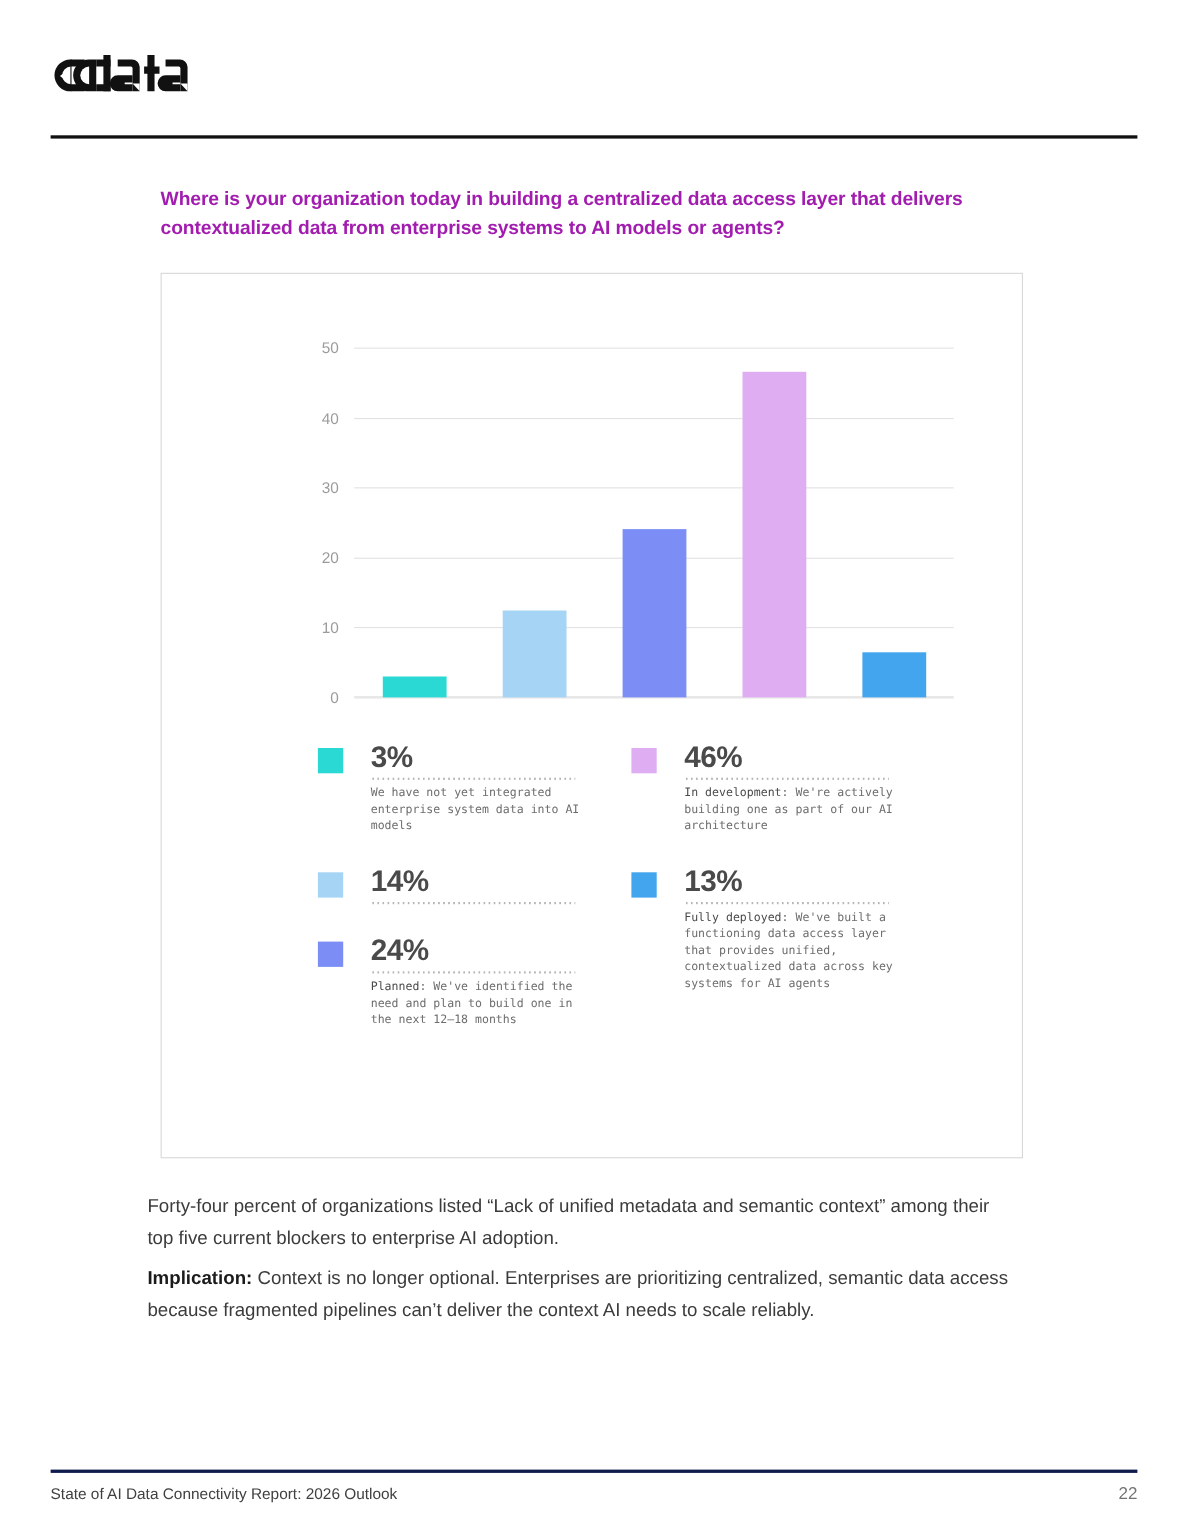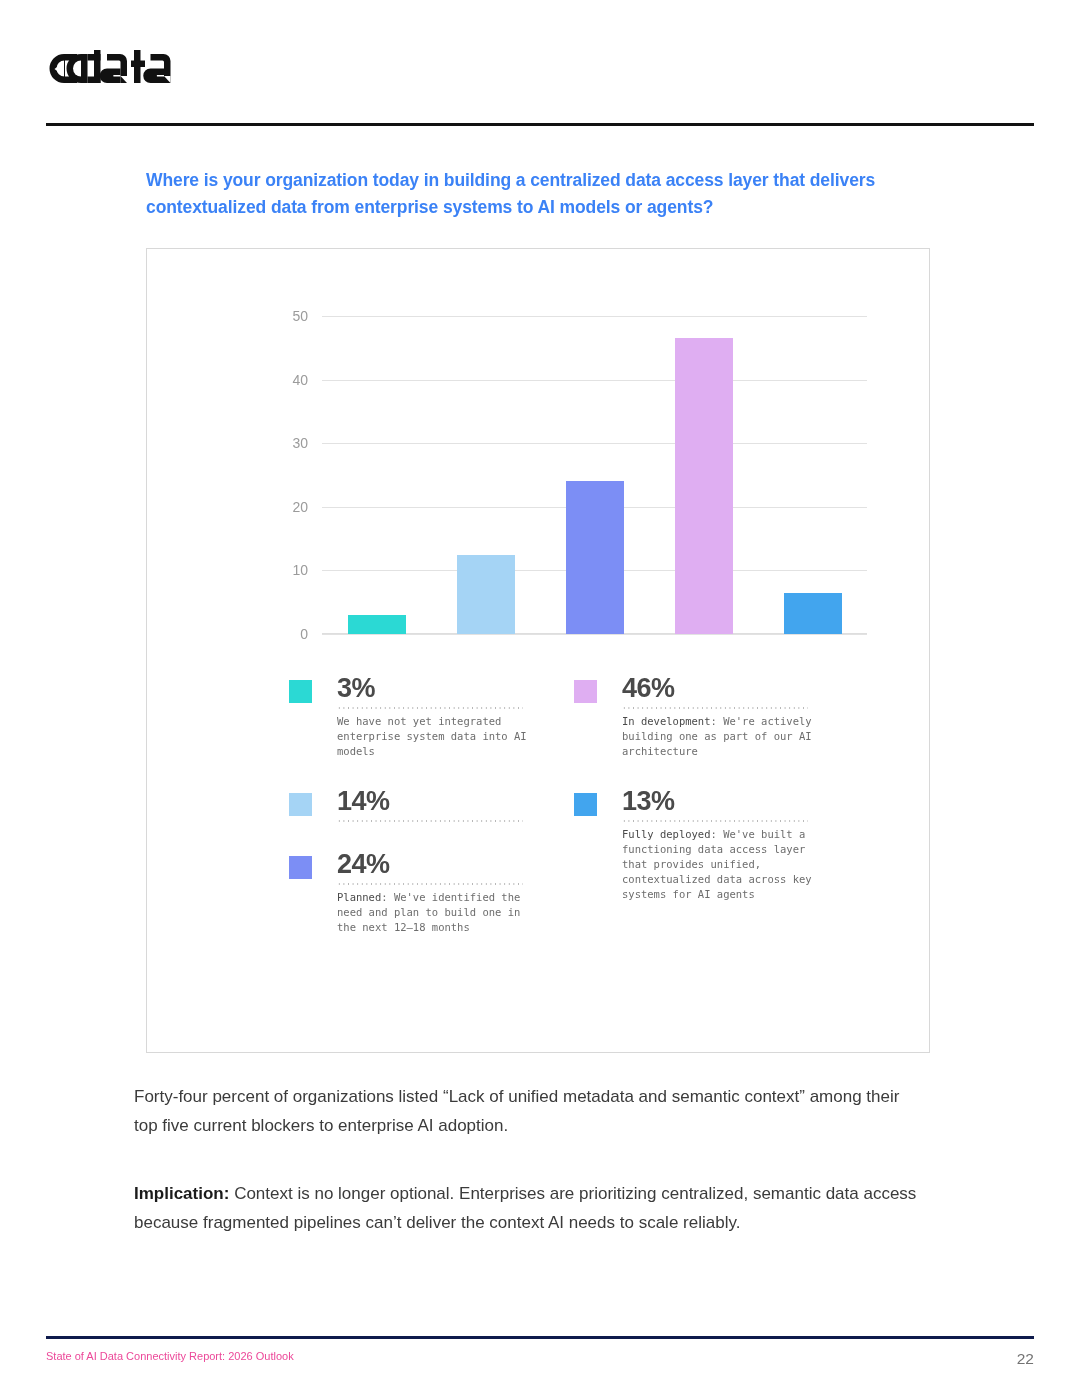--- a/index.html
+++ b/index.html
@@ -34,21 +34,21 @@
 
   
   .question {
     position: absolute;
     left: 146px;
     top: 167px;
     width: 800px;
     font-size: 17.5px;
     font-weight: bold;
     line-height: 1.55;
-    color: #3b82f6;
+    color: #a21caf;
     letter-spacing: -0.1px;
   }
 
   
   .chart-card {
     position: absolute;
     left: 146px;
     top: 248px;
     width: 784px;
     height: 805px;
@@ -172,38 +172,38 @@
   
   .body-text {
     position: absolute;
     left: 134px;
     width: 790px;
     font-size: 17px;
     line-height: 1.72;
     color: #3b3b3b;
   }
   .body-text.p1 { top: 1082px; }
-  .body-text.p2 { top: 1147px; margin-top: 32px; }
+  .body-text.p2 { top: 1147px; }
   .body-text b { color: #1b1b1b; font-weight: bold; }
 
   
   .footer-rule {
     position: absolute;
     left: 46px;
     top: 1336px;
     width: 988px;
     height: 3px;
     background: #0f1b4c;
   }
   .footer-left {
     position: absolute;
     left: 46px;
     top: 1350px;
-    font-size: 11px;
-    color: #ec4899;
+    font-size: 14px;
+    color: #404040;
   }
   .footer-right {
     position: absolute;
     right: 46px;
     top: 1350px;
     font-size: 15.5px;
     color: #737373;
   }
 </style>
 </head>

